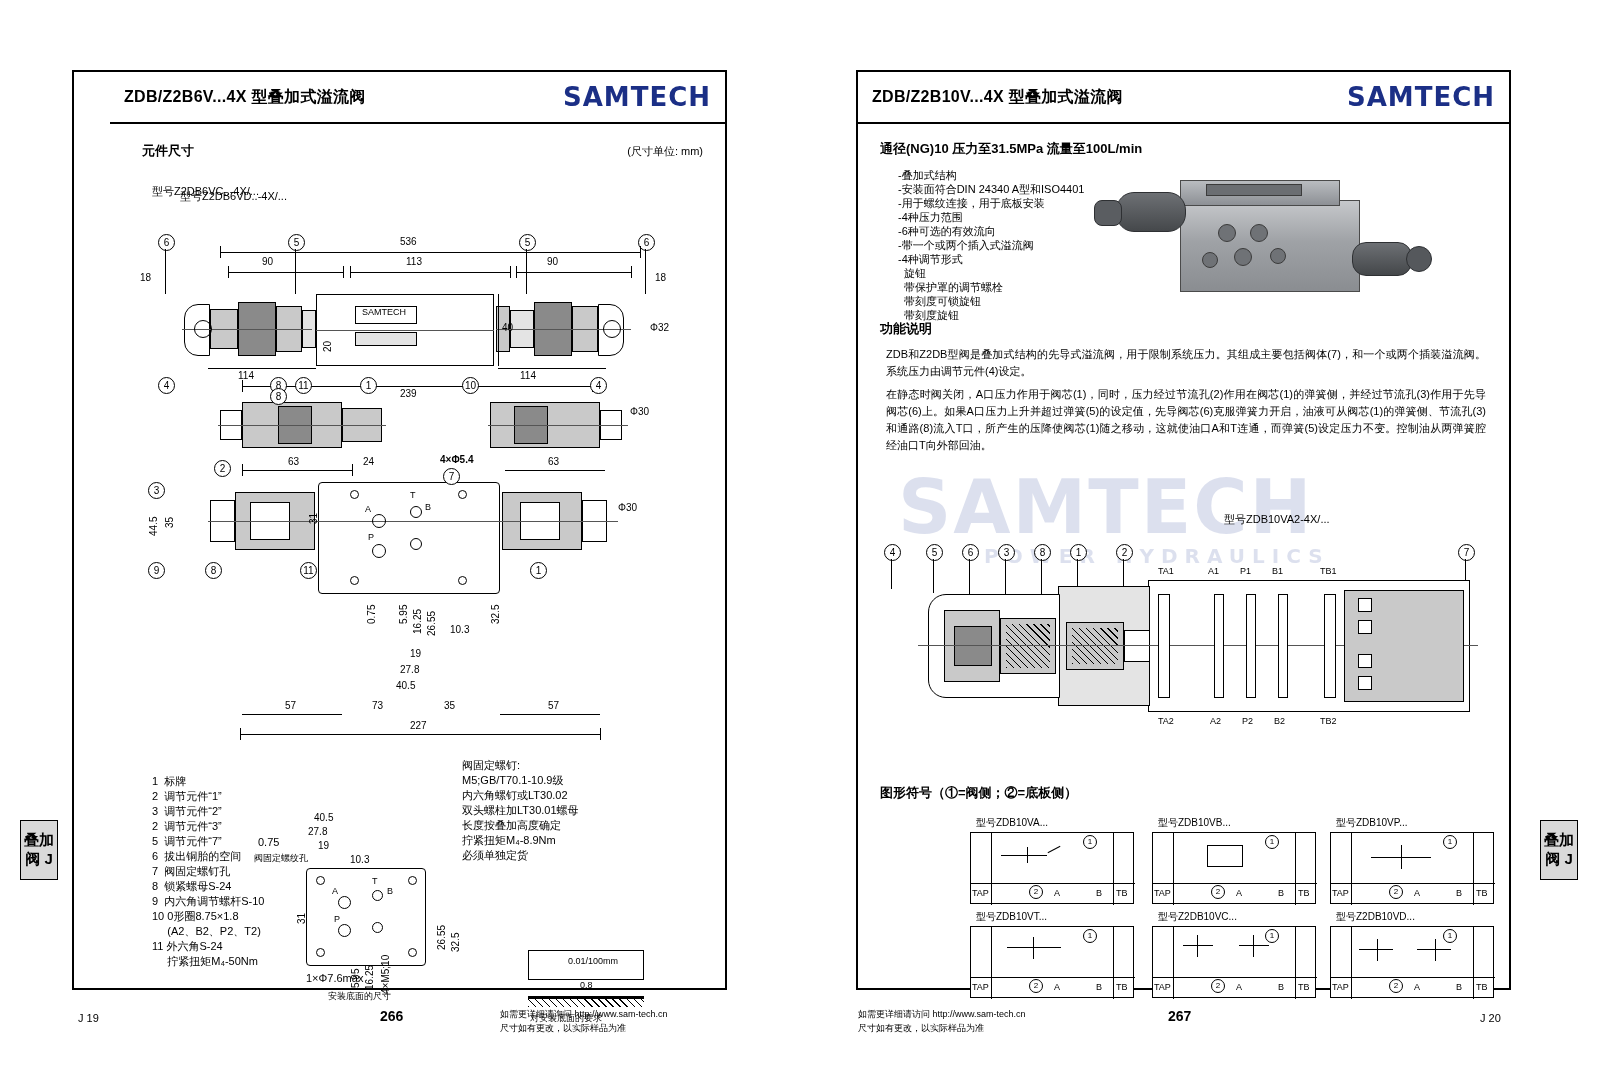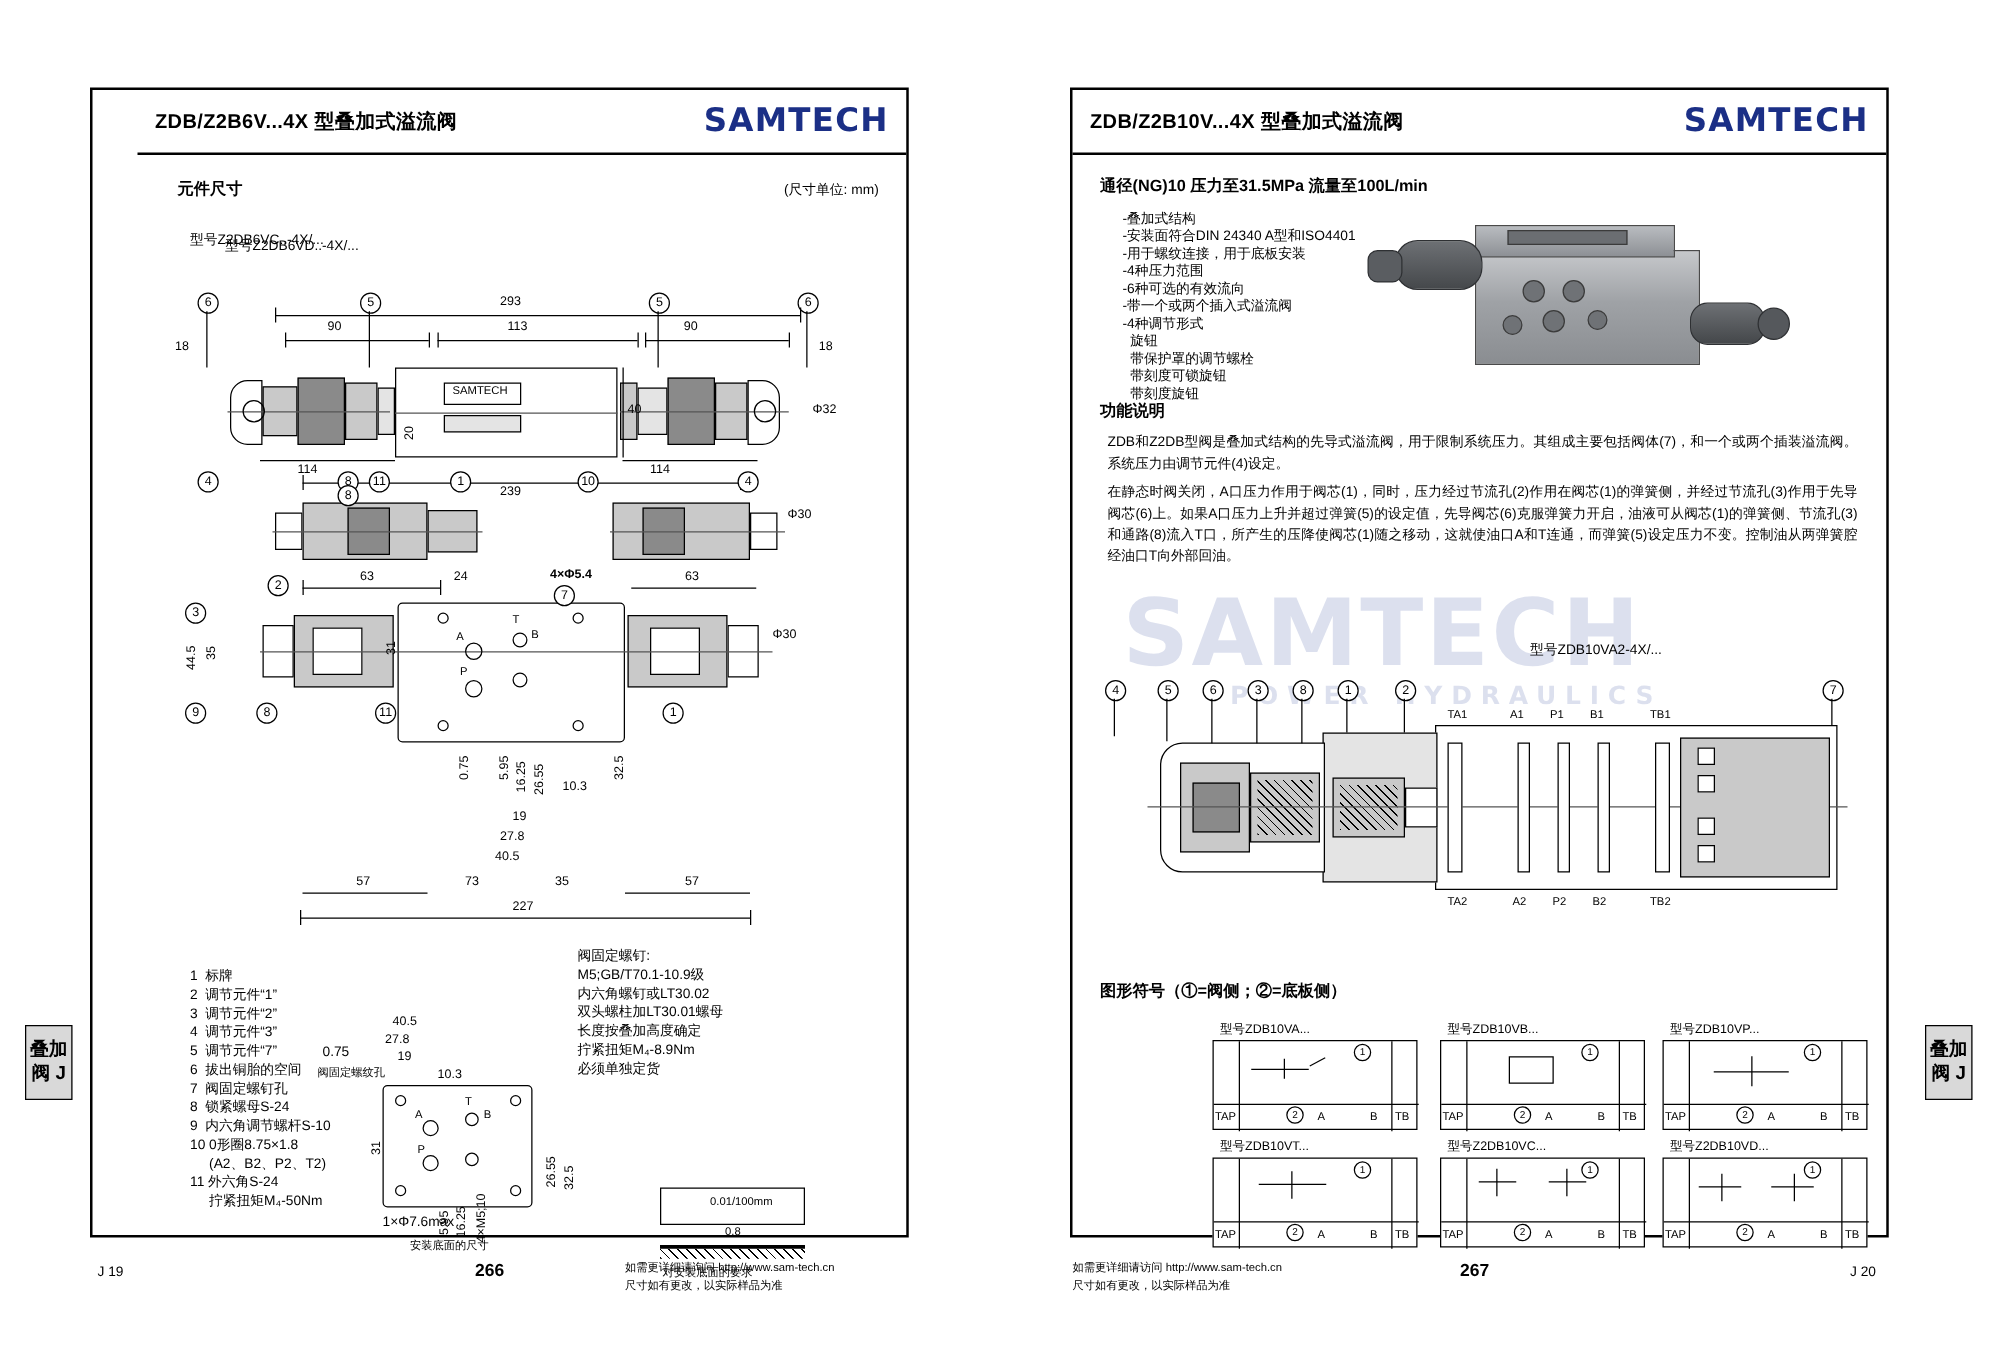--- a/index.html
+++ b/index.html
@@ -51,21 +51,21 @@
 
     <div class="num" style="left:48px;top:110px;">6</div>
     <div class="num" style="left:178px;top:110px;">5</div>
     <div class="num" style="left:409px;top:110px;">5</div>
     <div class="num" style="left:528px;top:110px;">6</div>
     <div class="ln" style="left:55px;top:125px;width:1px;height:45px;"></div>
     <div class="ln" style="left:185px;top:125px;width:1px;height:45px;"></div>
     <div class="ln" style="left:416px;top:125px;width:1px;height:45px;"></div>
     <div class="ln" style="left:535px;top:125px;width:1px;height:45px;"></div>
 
-    <div class="dim" style="left:290px;top:112px;">293</div>
+    <div class="dim" style="left:290px;top:112px;">536</div>
     <div class="ln" style="left:110px;top:128px;width:420px;height:1px;"></div>
     <div class="ln" style="left:110px;top:122px;width:1px;height:12px;"></div>
     <div class="ln" style="left:530px;top:122px;width:1px;height:12px;"></div>
 
     <div class="dim" style="left:296px;top:132px;">113</div>
     <div class="ln" style="left:240px;top:148px;width:160px;height:1px;"></div>
     <div class="ln" style="left:240px;top:142px;width:1px;height:12px;"></div>
     <div class="ln" style="left:400px;top:142px;width:1px;height:12px;"></div>
 
     <div class="dim" style="left:152px;top:132px;">90</div>
@@ -204,21 +204,21 @@
 <span>M5;GB/T70.1-10.9级</span>
 <span>内六角螺钉或LT30.02</span>
 <span>双头螺柱加LT30.01螺母</span>
 <span>长度按叠加高度确定</span>
 <span>拧紧扭矩M₄-8.9Nm</span>
 <span>必须单独定货</span></div>
 
     <div class="lst" style="left:42px;top:650px;"><span>1  标牌</span>
 <span>2  调节元件“1”</span>
 <span>3  调节元件“2”</span>
-<span>4  调节元件“3”</span>
+<span>2  调节元件“3”</span>
 <span>5  调节元件“7”</span>
 <span>6  拔出铜胎的空间</span>
 <span>7  阀固定螺钉孔</span>
 <span>8  锁紧螺母S-24</span>
 <span>9  内六角调节螺杆S-10</span>
 <span>10 0形圈8.75×1.8</span>
 <span>     (A2、B2、P2、T2)</span>
 <span>11 外六角S-24</span>
 <span>     拧紧扭矩M₄-50Nm</span></div>
 

